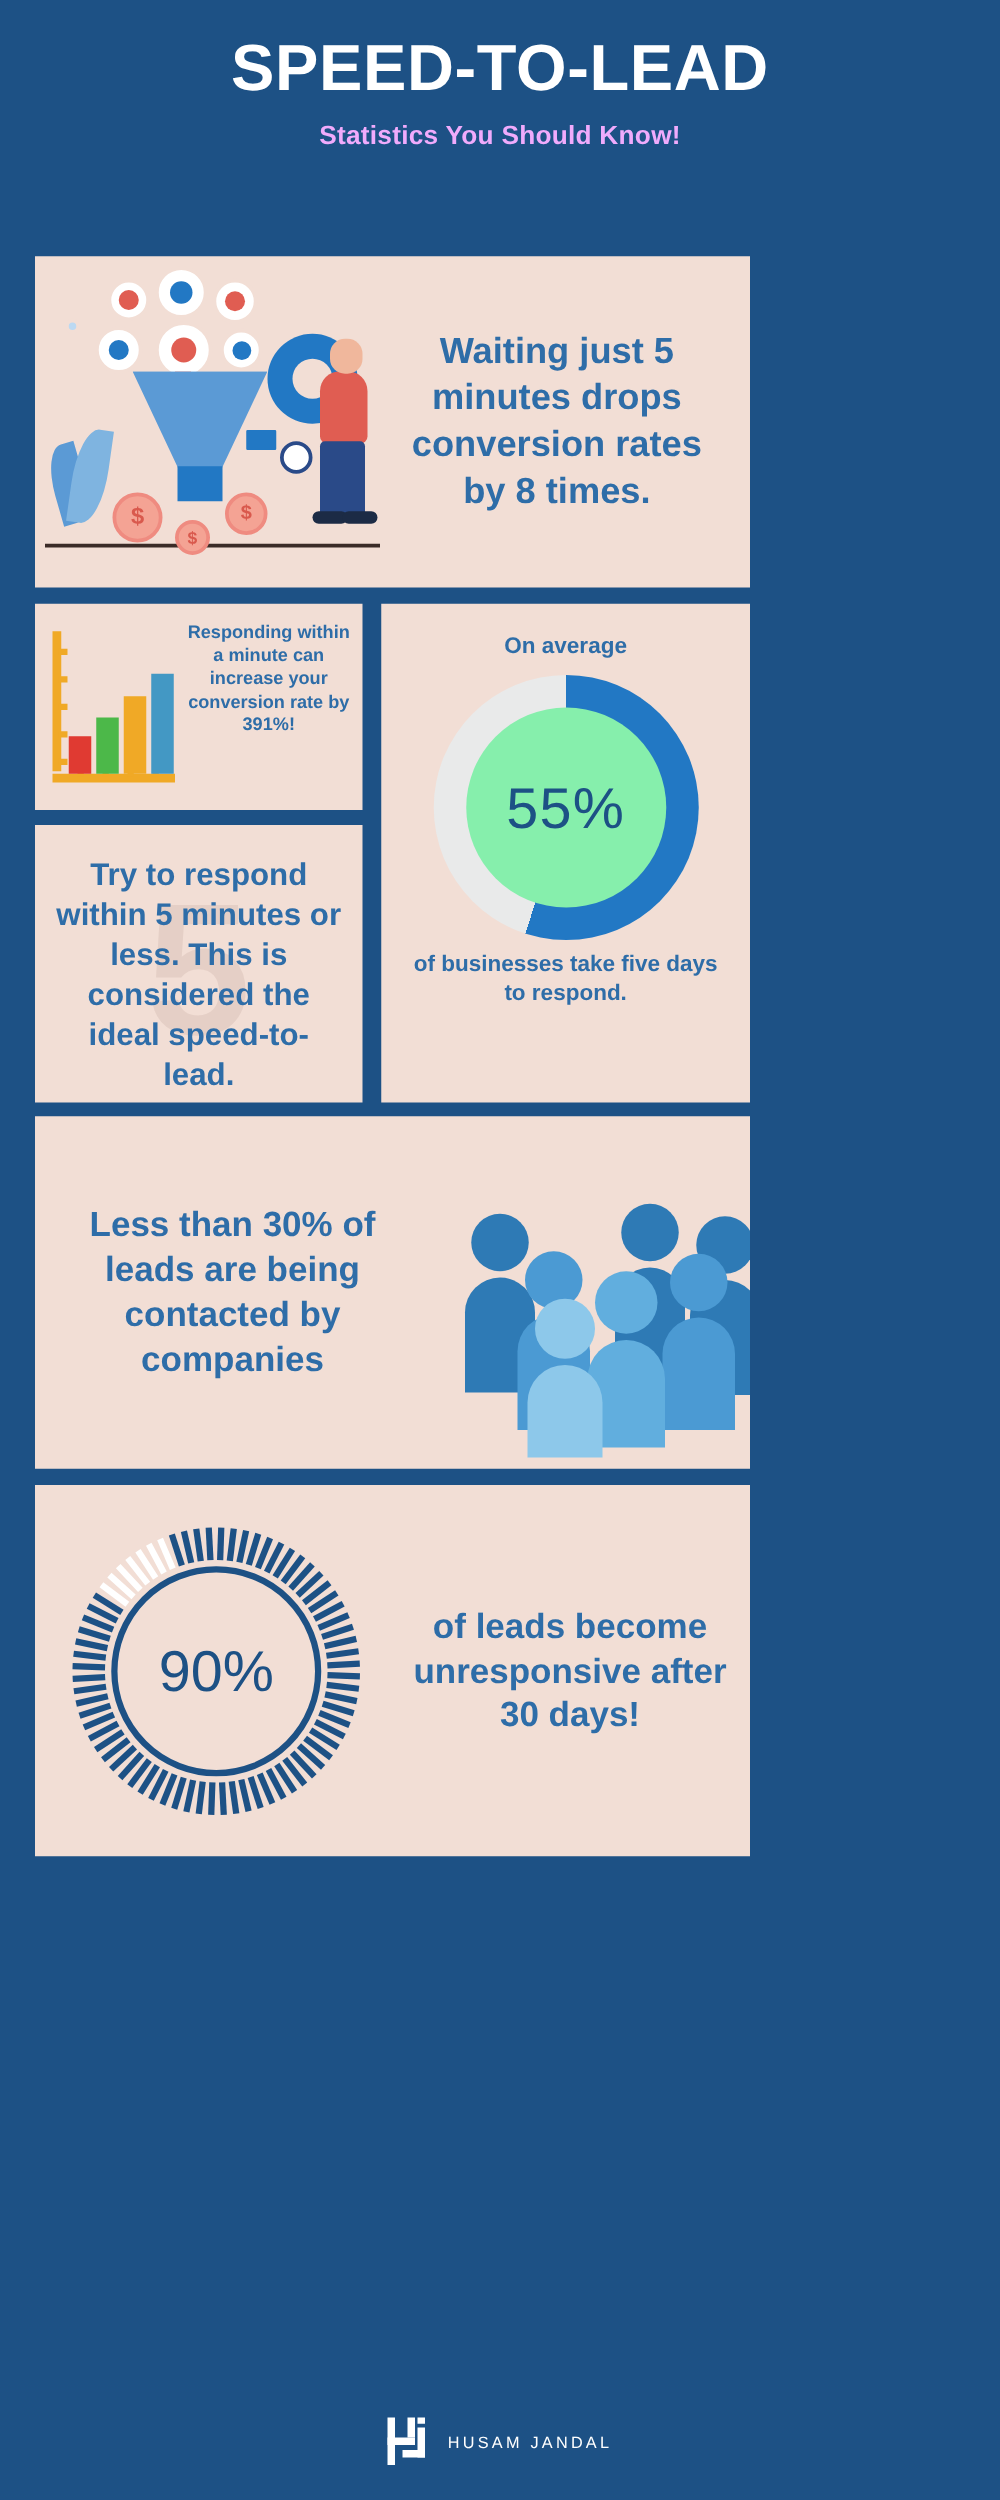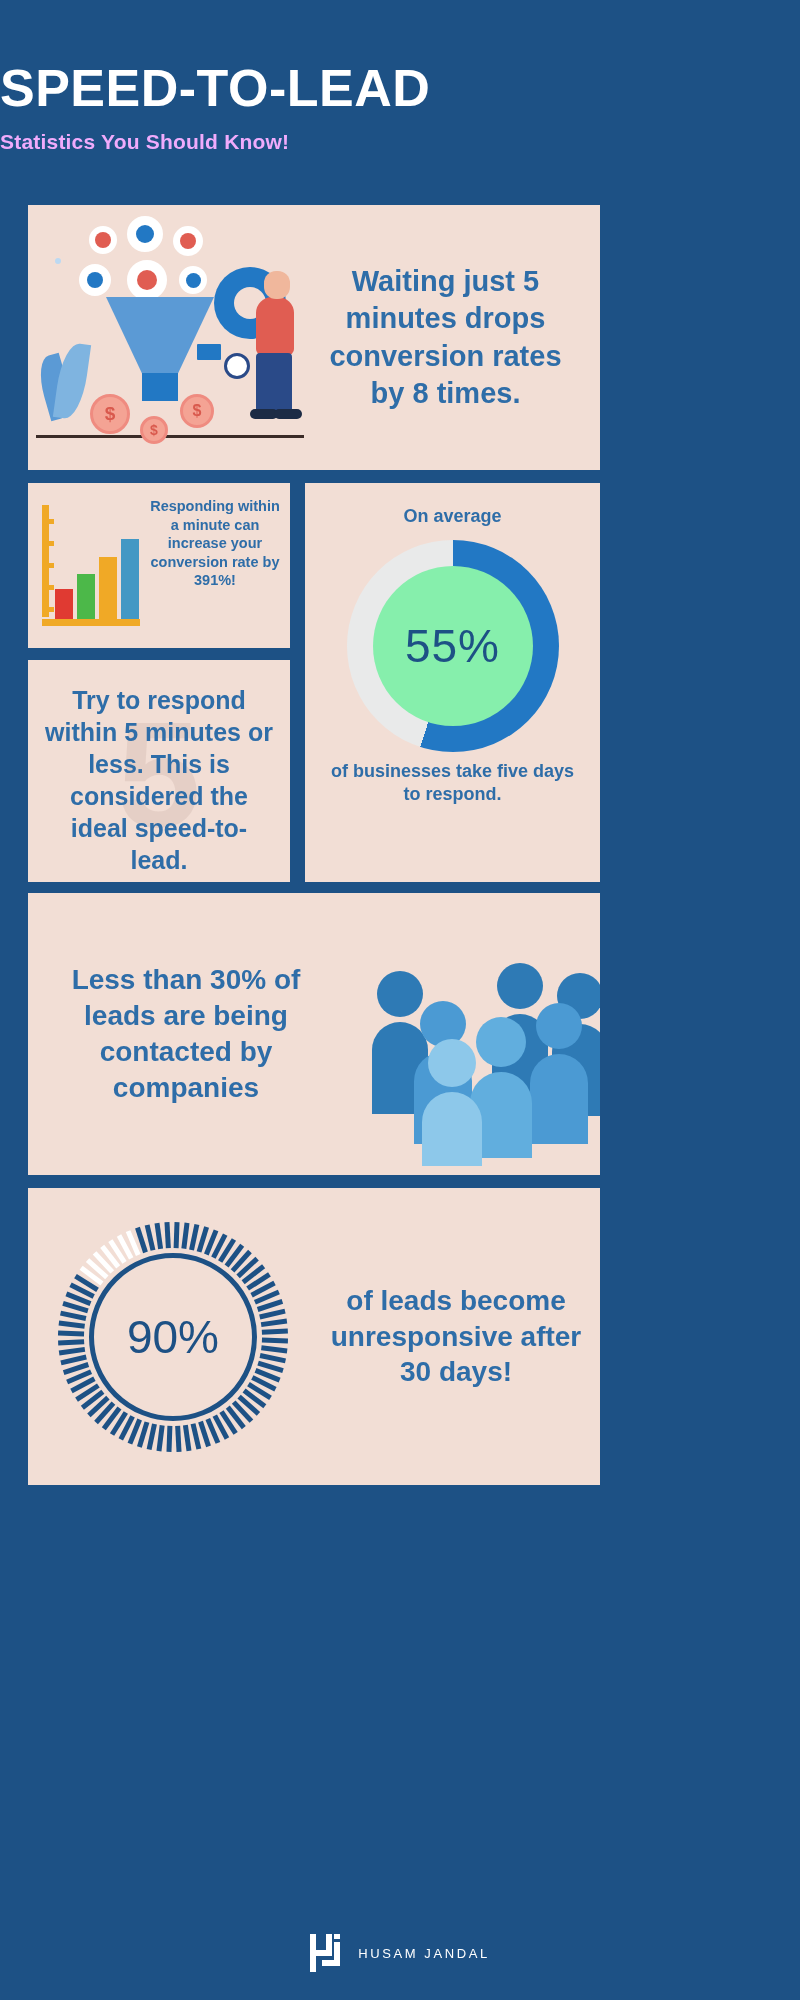--- a/index.html
+++ b/index.html
@@ -6,21 +6,21 @@
   html,body { width:800px; height:2000px; }
   body {
     background:#1d5185;
     font-family:"Liberation Sans", sans-serif;
     position:relative;
     overflow:hidden;
   }
   .page { width:800px; height:2000px; position:relative; background:#1d5185; }
 
   
-  .header { padding-top:61px; }
+  .header { padding-top:28px; text-align:center; }
   .title {
     color:#ffffff;
     font-size:52px;
     font-weight:bold;
     letter-spacing:0.5px;
     line-height:1.05;
   }
   .subtitle {
     color:#f0abfc;
     font-size:21px;

